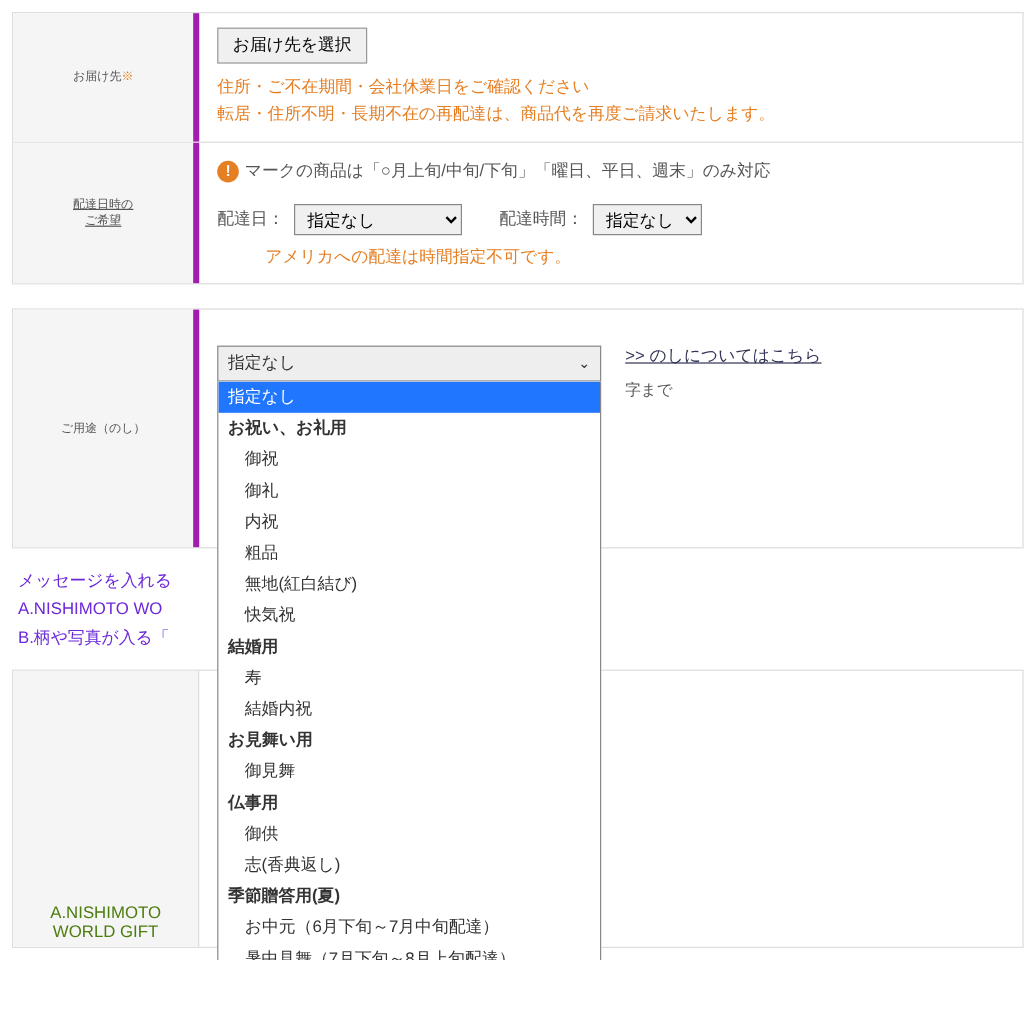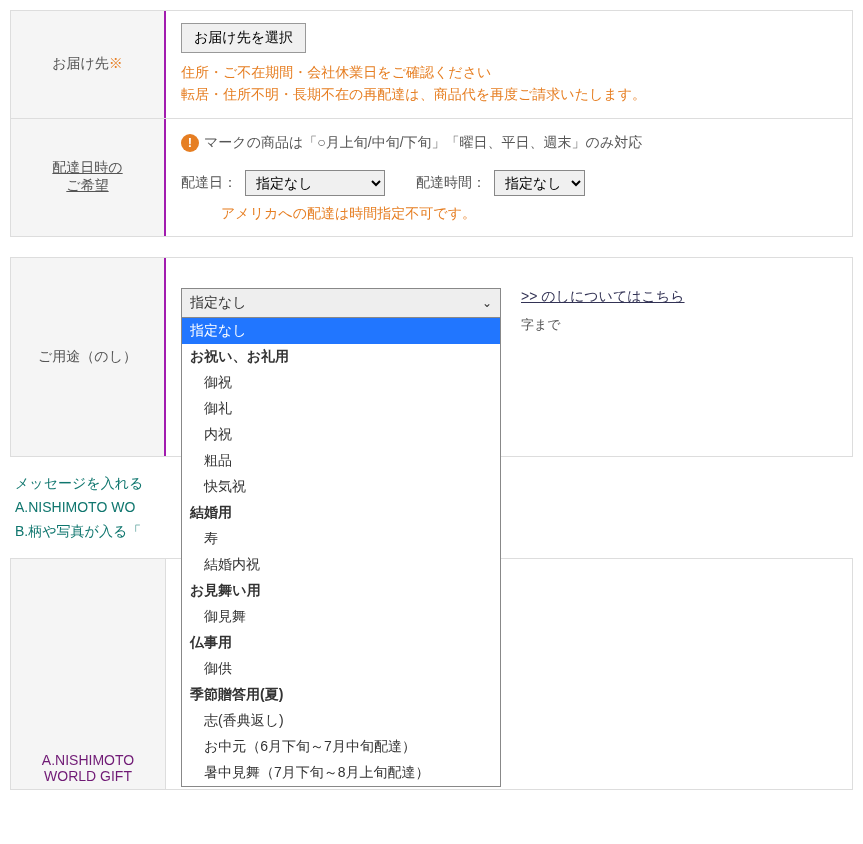--- a/index.html
+++ b/index.html
@@ -26,22 +26,22 @@
     }
     .row-label {
       width: 155px;
       min-width: 155px;
       background: #f5f5f5;
       padding: 15px 10px;
       display: flex;
       align-items: center;
       justify-content: center;
       text-align: center;
-      border-right: 2px solid #a21caf;
-      font-size: 14px;
+      border-right: 5px solid #a21caf;
+      font-size: 10px;
       color: #555;
     }
     .row-label .required {
       color: #e67e22;
     }
     .row-content {
       flex: 1;
       padding: 12px 15px;
     }
     .select-btn {
@@ -146,40 +146,40 @@
     .note-text {
       margin-top: 15px;
       color: #555;
       font-size: 13px;
     }
     .section-break {
       height: 20px;
     }
     .message-options {
       padding: 15px 5px;
-      color: #0f766e;
+      color: #6d28d9;
       line-height: 1.7;
       font-size: 14px;
     }
     .card-section {
       border: 1px solid #ddd;
       display: flex;
     }
     .card-label {
       width: 155px;
       min-width: 155px;
       background: #f5f5f5;
       padding: 15px 10px;
       display: flex;
       align-items: center;
       justify-content: center;
       text-align: center;
       border-right: 1px solid #ddd;
       font-size: 14px;
-      color: #701a75;
+      color: #4d7c0f;
     }
     .card-content {
       flex: 1;
       padding: 15px;
     }
     .gift-card {
       margin-left: 170px;
       width: 140px;
       height: 200px;
       border: 1px solid #ccc;
@@ -270,30 +270,31 @@
             <span>指定なし</span>
             <span class="chevron">⌄</span>
           </div>
           <div class="dropdown-list" id="noshi-dropdown">
               <div class="dropdown-item selected">指定なし</div>
               <div class="dropdown-item group-header">お祝い、お礼用</div>
               <div class="dropdown-item child">御祝</div>
               <div class="dropdown-item child">御礼</div>
               <div class="dropdown-item child">内祝</div>
               <div class="dropdown-item child">粗品</div>
+              <div class="dropdown-item child">無地(紅白結び)</div>
               <div class="dropdown-item child">快気祝</div>
               <div class="dropdown-item group-header">結婚用</div>
               <div class="dropdown-item child">寿</div>
               <div class="dropdown-item child">結婚内祝</div>
               <div class="dropdown-item group-header">お見舞い用</div>
               <div class="dropdown-item child">御見舞</div>
               <div class="dropdown-item group-header">仏事用</div>
               <div class="dropdown-item child">御供</div>
+              <div class="dropdown-item child">志(香典返し)</div>
               <div class="dropdown-item group-header">季節贈答用(夏)</div>
-              <div class="dropdown-item child">志(香典返し)</div>
               <div class="dropdown-item child">お中元（6月下旬～7月中旬配達）</div>
               <div class="dropdown-item child">暑中見舞（7月下旬～8月上旬配達）</div>
             </div>
         </div>
         <a href="#" class="noshi-link">&gt;&gt; のしについてはこちら</a>
       </div>
       <div class="note-text" style="margin-left:340px; margin-top:-2px;"><span>字まで</span></div>
     </div>
   </div>
 </div>

